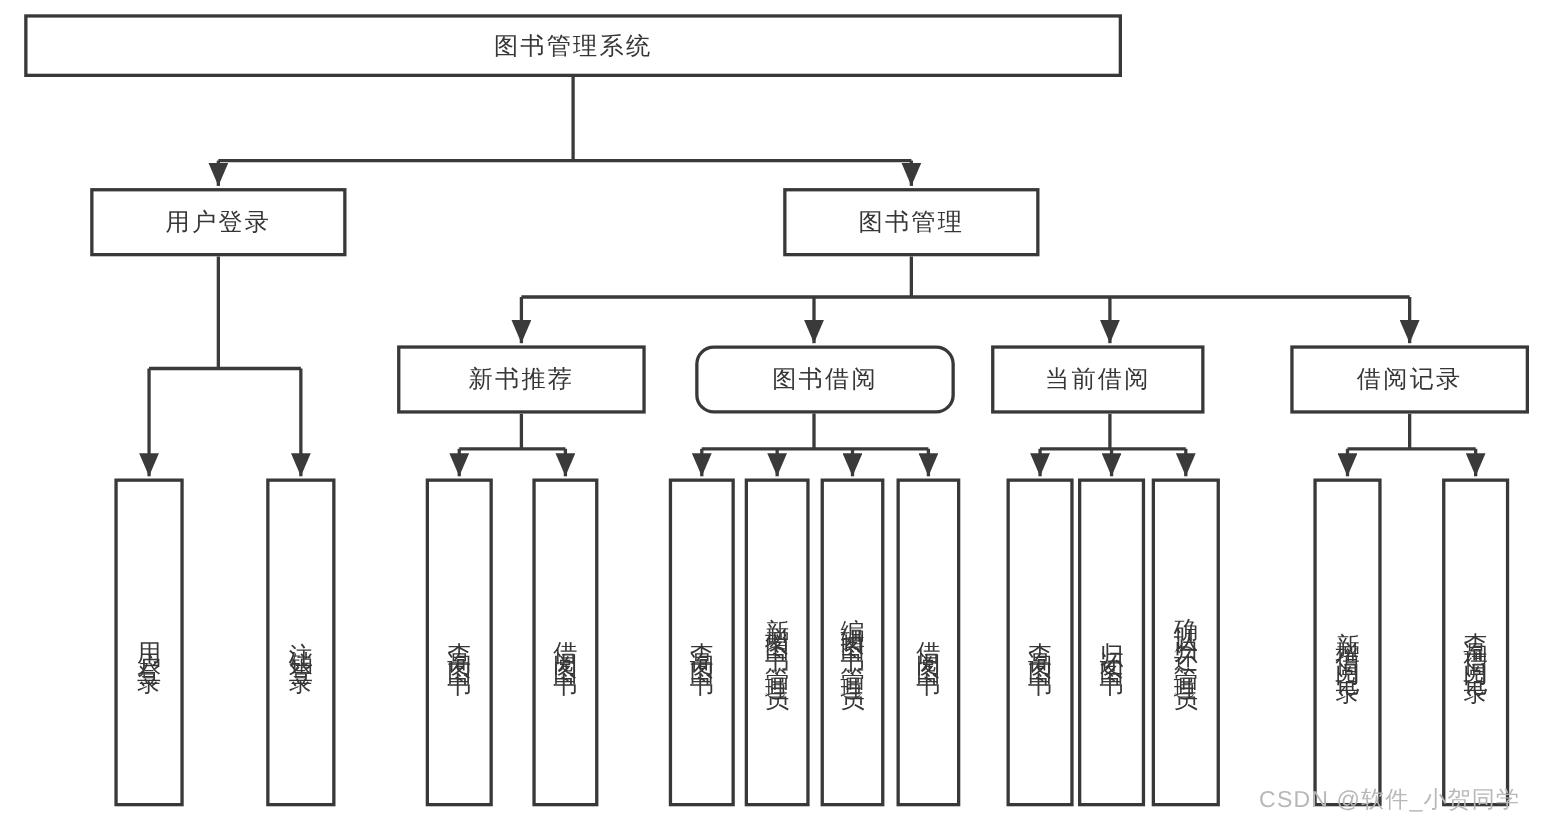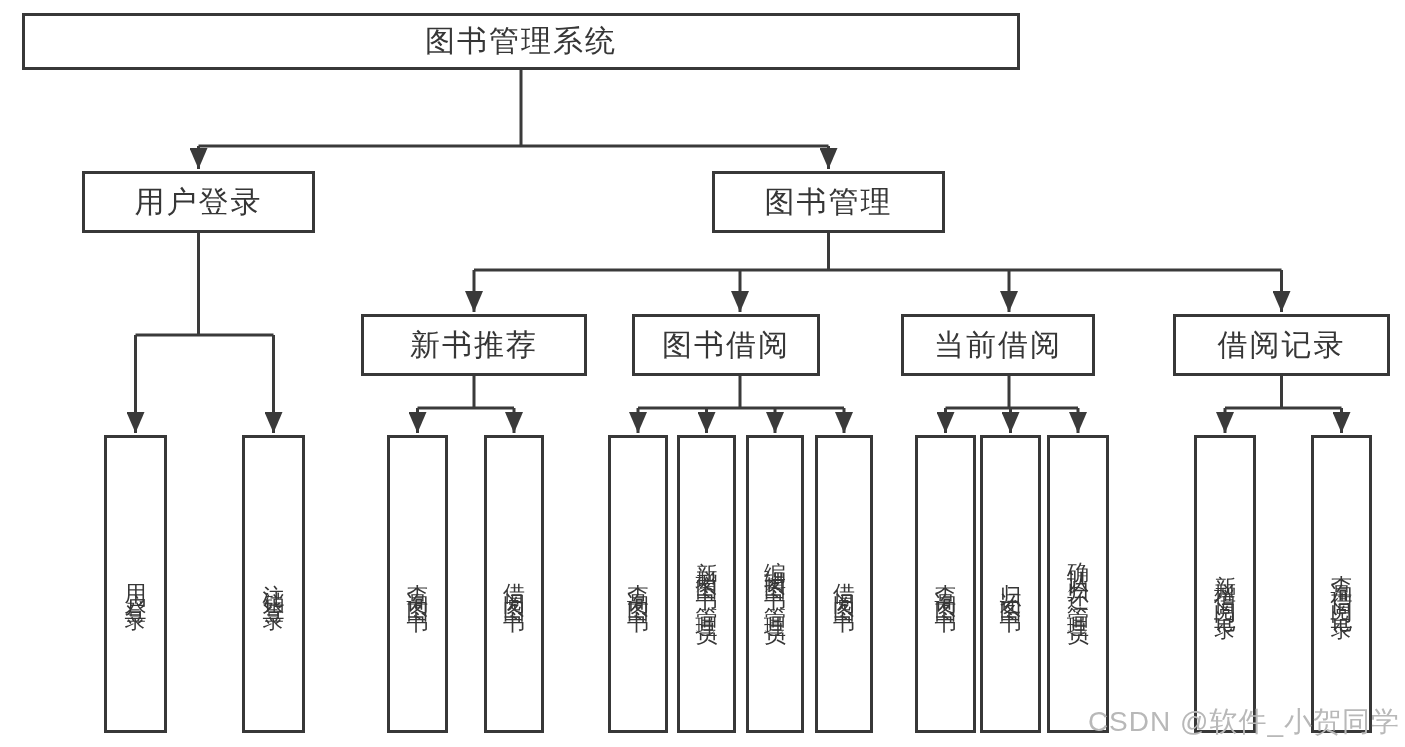--- a/index.html
+++ b/index.html
@@ -37,21 +37,21 @@
     box-sizing: border-box;
     border: 3px solid var(--color-node_border, #383838);
     background: #ffffff;
     display: flex;
     align-items: center;
     justify-content: center;
     color: var(--color-node_text, #363636);
   }
   .hnode {
     height: 62px;
-    font-size: 30px;
+    font-size: 22px;
     letter-spacing: 2px;
     white-space: nowrap;
   }
   .root-node {
     left: 22px;
     top: 13px;
     width: 998px;
     height: 57px;
   }
   .leaf {
@@ -60,23 +60,23 @@
   }
   .leaf .vtext {
     writing-mode: vertical-rl;
     font-size: 22px;
     letter-spacing: 9px;
     line-height: 1;
     white-space: nowrap;
   }
   .watermark {
     position: absolute;
-    right: 5px;
+    right: 23px;
     bottom: 6px;
-    font-size: 28px;
+    font-size: 21px;
     letter-spacing: 1px;
     color: var(--color-watermark, #b8b8b8);
     white-space: nowrap;
     z-index: 5;
   }
 </style>
 </head>
 <body>
 
 <div class="canvas">
@@ -143,21 +143,21 @@
   <div class="node hnode" style="left:82px; top:171px; width:233px;">
     <span>用户登录</span>
   </div>
   <div class="node hnode" style="left:361px; top:314px; width:226px;">
     <span>新书推荐</span>
   </div>
 
   <div class="node hnode" style="left:712px; top:171px; width:233px;">
     <span>图书管理</span>
   </div>
-  <div class="node hnode" style="left:632px; top:314px; width:188px;">
+  <div class="node hnode" style="left:632px; top:314px; width:236px;border-radius:17px;">
     <span>图书借阅</span>
   </div>
   <div class="node hnode" style="left:901px; top:314px; width:194px;">
     <span>当前借阅</span>
   </div>
   <div class="node hnode" style="left:1173px; top:314px; width:217px;">
     <span>借阅记录</span>
   </div>
 
   <div class="node leaf" style="left:104px; width:63px;">

